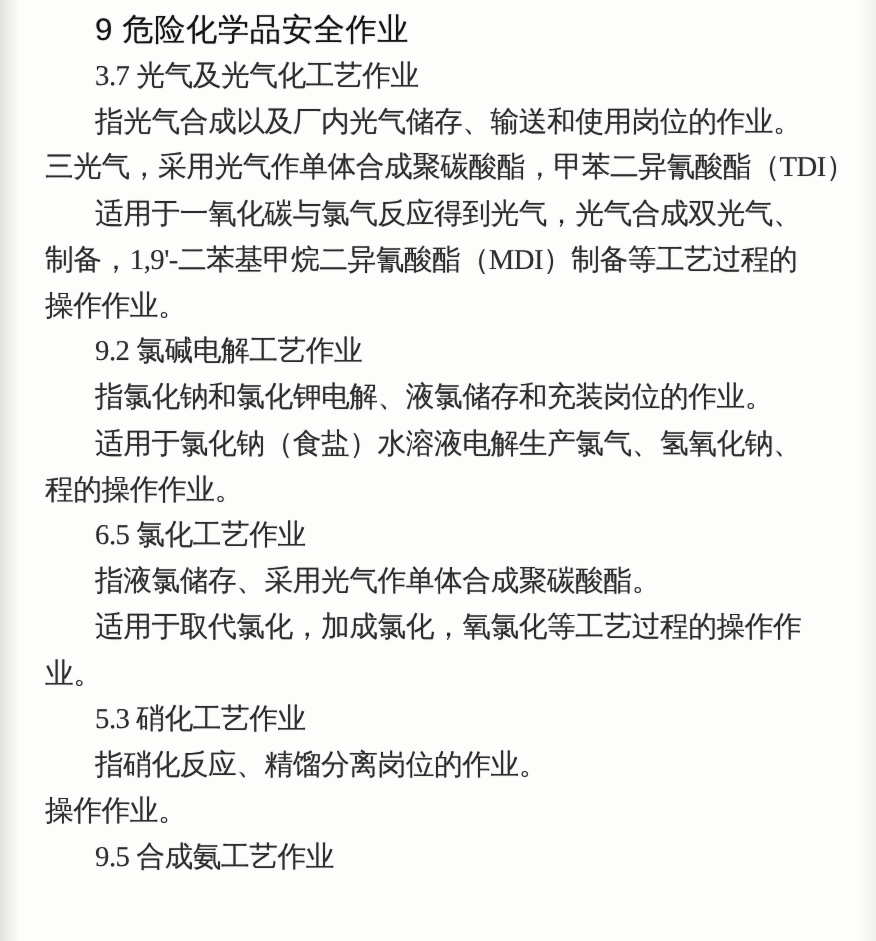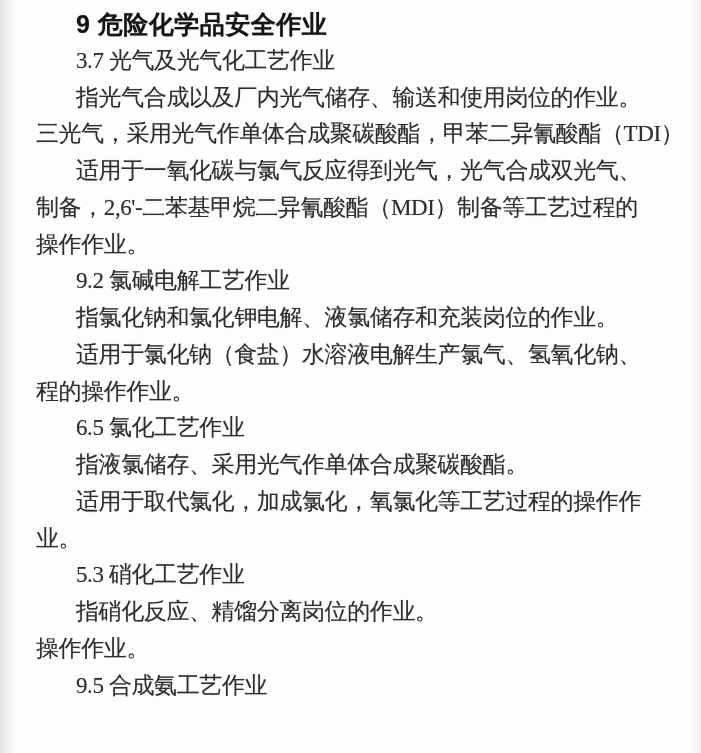--- a/index.html
+++ b/index.html
@@ -37,38 +37,38 @@
     letter-spacing: -0.4px;
     color: #2e2e2e;
     white-space: nowrap;
     text-shadow: 0 0 1px rgba(70,70,70,0.45);
   }
   .line.indent {
     padding-left: 40px;
   }
   .line.heading {
     font-family: "Liberation Sans", "DejaVu Sans", sans-serif;
-    font-weight: bold;
+    font-weight: normal;
     font-size: 25px;
     letter-spacing: 0.5px;
     color: #151515;
     text-shadow: 0 0 1px rgba(30,30,30,0.55);
   }
 </style>
 </head>
 <body>
 
 <div class="scan-page">
   <div class="doc">
     <div class="line heading indent">9 危险化学品安全作业</div>
     <div class="line indent">3.7 光气及光气化工艺作业</div>
     <div class="line indent">指光气合成以及厂内光气储存、输送和使用岗位的作业。</div>
     <div class="line">三光气，采用光气作单体合成聚碳酸酯，甲苯二异氰酸酯（TDI）</div>
     <div class="line indent">适用于一氧化碳与氯气反应得到光气，光气合成双光气、</div>
-    <div class="line">制备，2,6'-二苯基甲烷二异氰酸酯（MDI）制备等工艺过程的</div>
+    <div class="line">制备，1,9'-二苯基甲烷二异氰酸酯（MDI）制备等工艺过程的</div>
     <div class="line">操作作业。</div>
     <div class="line indent">9.2 氯碱电解工艺作业</div>
     <div class="line indent">指氯化钠和氯化钾电解、液氯储存和充装岗位的作业。</div>
     <div class="line indent">适用于氯化钠（食盐）水溶液电解生产氯气、氢氧化钠、</div>
     <div class="line">程的操作作业。</div>
     <div class="line indent">6.5 氯化工艺作业</div>
     <div class="line indent">指液氯储存、采用光气作单体合成聚碳酸酯。</div>
     <div class="line indent">适用于取代氯化，加成氯化，氧氯化等工艺过程的操作作</div>
     <div class="line">业。</div>
     <div class="line indent">5.3 硝化工艺作业</div>

